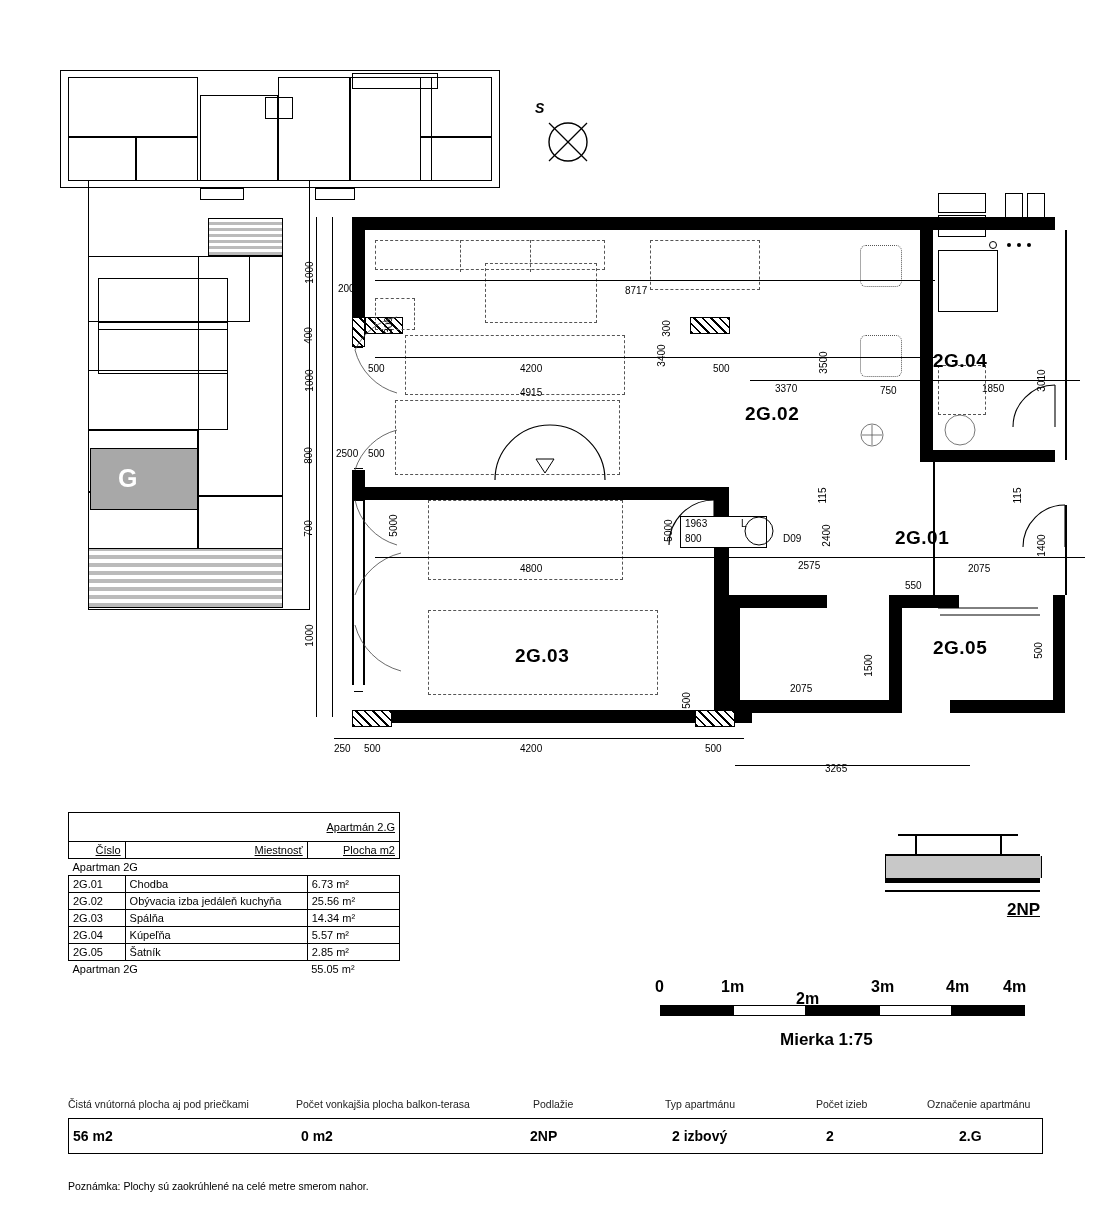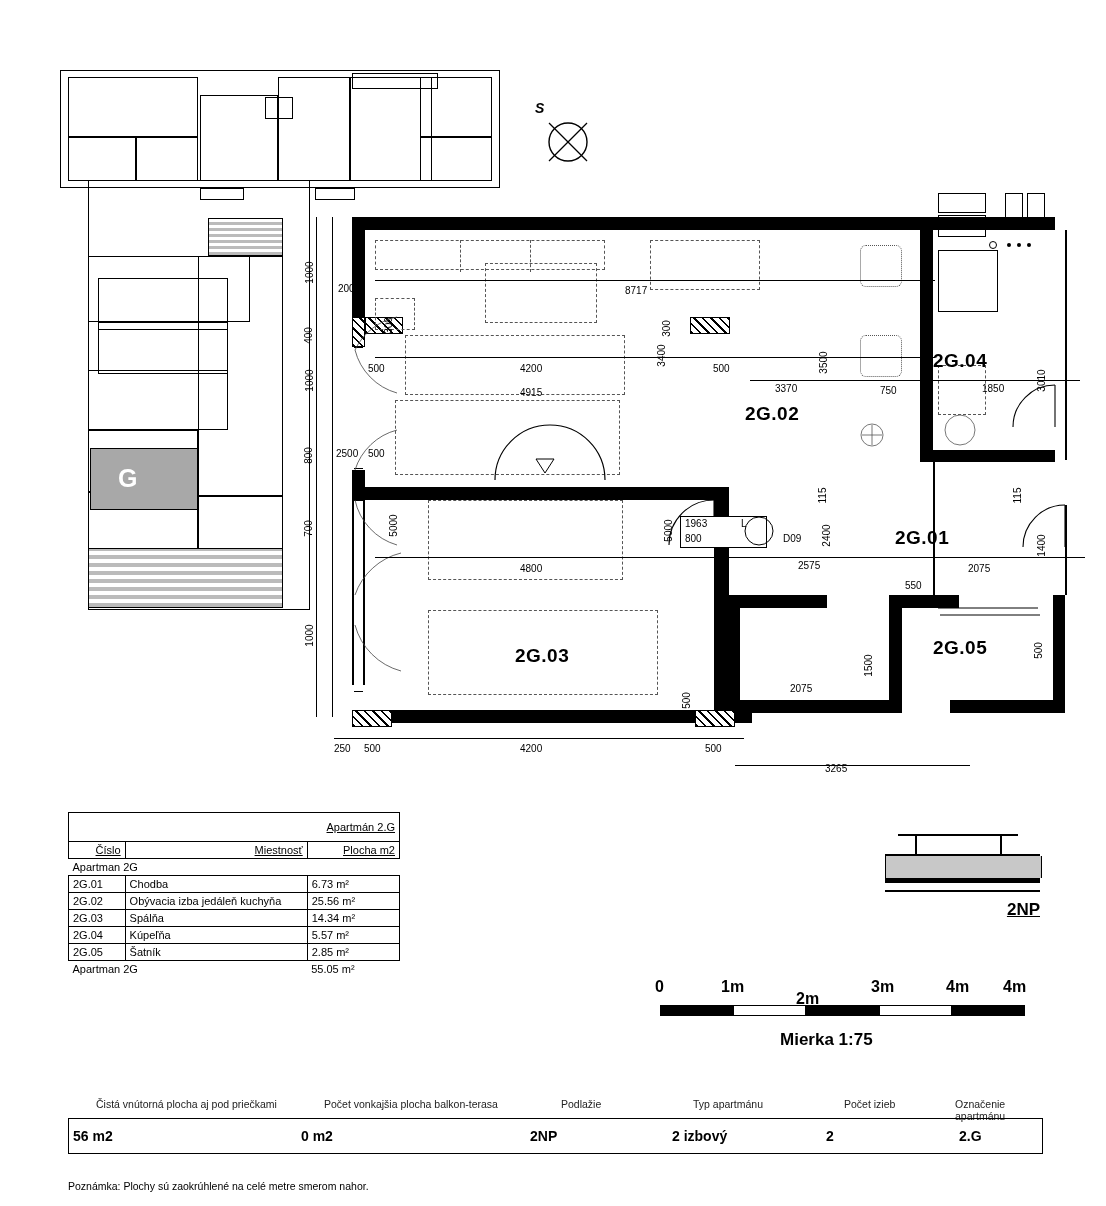--- a/index.html
+++ b/index.html
@@ -18,21 +18,21 @@
   .dotbox{border:1px dotted #555;box-sizing:border-box;}
 
   
   table.apt{border-collapse:collapse;font-size:11px;}
   table.apt td,table.apt th{border:1px solid #000;padding:2px 4px;font-weight:normal;}
   table.apt td.nb{border:none;}
   .center{text-align:right;text-decoration:underline;}
 
   
   .summary{border:1px solid #000;box-sizing:border-box;}
-  .summary-head{font-size:10.5px;color:#222;margin-left:28px;}
+  .summary-head{font-size:10.5px;color:#222;}
   .summary-val{font-size:14px;font-weight:bold;}
 
   .note{font-size:10.5px;}
 
   
   .scaleseg{position:absolute;height:11px;}
   .mierka{font-size:17px;font-weight:bold;}
   .scalenum{font-size:16px;font-weight:bold;}
 
   .npbox{font-size:17px;font-weight:bold;}

